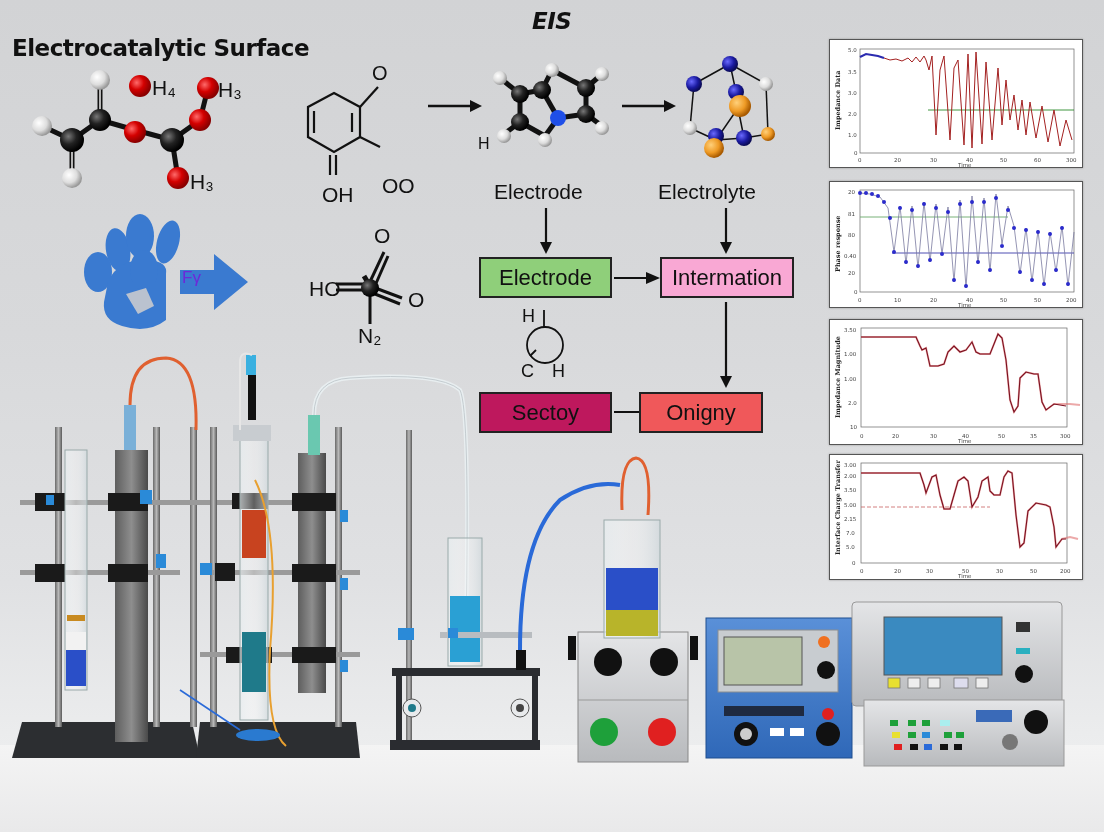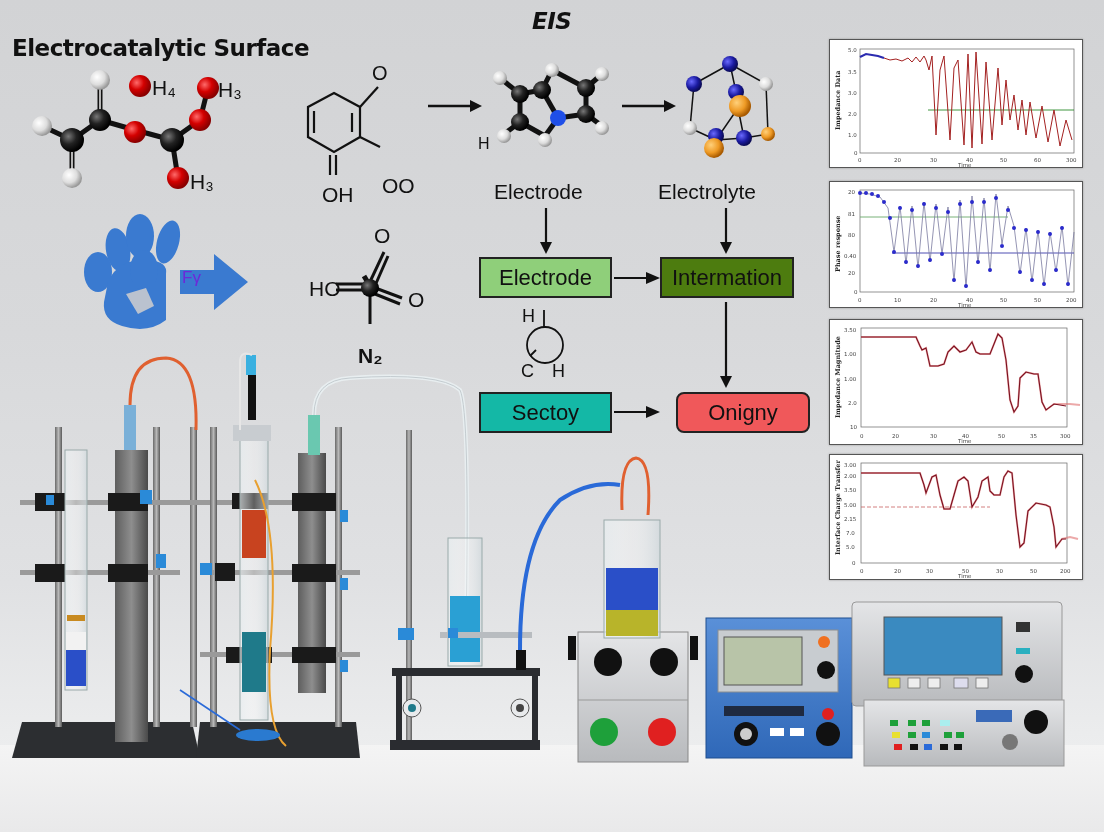--- a/index.html
+++ b/index.html
@@ -188,21 +188,21 @@
     <line x1="48" y1="50" x2="80" y2="62"></line>
       <line x1="48" y1="56" x2="78" y2="68"></line>
     <line x1="48" y1="52" x2="48" y2="88"></line>
     <line x1="42" y1="40" x2="48" y2="50" stroke-width="5"></line>
   </g>
   <circle cx="48" cy="52" r="9" fill="url(#gBlack)"></circle>
 </svg>
 <div class="abs chem-label" style="left:292px;top:277px;margin-left:17px;">HO</div>
 <div class="abs chem-label" style="left:374px;top:224px;">O</div>
 <div class="abs chem-label" style="left:408px;top:288px;">O</div>
-<div class="abs chem-label" style="left:358px;top:344px;font-weight:bold;">N₂</div>
+<div class="abs chem-label" style="left:358px;top:324px;">N₂</div>
 
 <div class="abs flow-label" style="left:494px;top:180px;">Electrode</div>
 <div class="abs flow-label" style="left:658px;top:180px;">Electrolyte</div>
 
 <svg class="abs" style="left:440px;top:160px;" width="380" height="290">
   <g stroke="#111" stroke-width="2.2" fill="#111">
     <line x1="106" y1="48" x2="106" y2="84"></line>
       <polygon points="100,82 112,82 106,94" stroke="none"></polygon>
     <line x1="286" y1="48" x2="286" y2="84"></line>
       <polygon points="280,82 292,82 286,94" stroke="none"></polygon>
@@ -214,23 +214,23 @@
       <polygon points="206,246 220,252 206,258" stroke="none"></polygon>
   </g>
 
   <g stroke="#111" stroke-width="1.8" fill="none">
     <circle cx="105" cy="185" r="18"></circle>
     <line x1="104" y1="150" x2="104" y2="168"></line>
     <path d="M90 196 L96 190"></path>
   </g>
 </svg>
 <div class="box" style="left:479px;top:257px;width:133px;height:41px;background:#8fcf7a;">Electrode</div>
-<div class="box" style="left:660px;top:257px;width:134px;height:41px;background:#4d7c0f;">Intermation</div>
-<div class="box" style="left:479px;top:392px;width:133px;height:41px;background:#14b8a6;">Sectoy</div>
-<div class="box" style="left:676px;top:392px;width:134px;height:41px;background:#f0585a;border-radius:8px;">Onigny</div>
+<div class="box" style="left:660px;top:257px;width:134px;height:41px;background:#f9a8d4;">Intermation</div>
+<div class="box" style="left:479px;top:392px;width:133px;height:41px;background:#be185d;">Sectoy</div>
+<div class="box" style="left:639px;top:392px;width:124px;height:41px;background:#f0585a;">Onigny</div>
 <div class="abs chem-label" style="left:522px;top:306px;font-size:18px;">H</div>
 <div class="abs chem-label" style="left:521px;top:361px;font-size:18px;">C</div>
 <div class="abs chem-label" style="left:552px;top:361px;font-size:18px;">H</div>
 
 <div class="chart-panel" style="left:829px;top:39px;width:252px;height:127px;">
   <svg width="252" height="127" viewBox="0 0 252 127">
     <rect x="30" y="9" width="214" height="104" fill="none" stroke="#666" stroke-width="0.7"></rect>
     <g class="axtxt">
         <text x="18" y="12">5.0</text>
         <text x="18" y="34">3.5</text>

